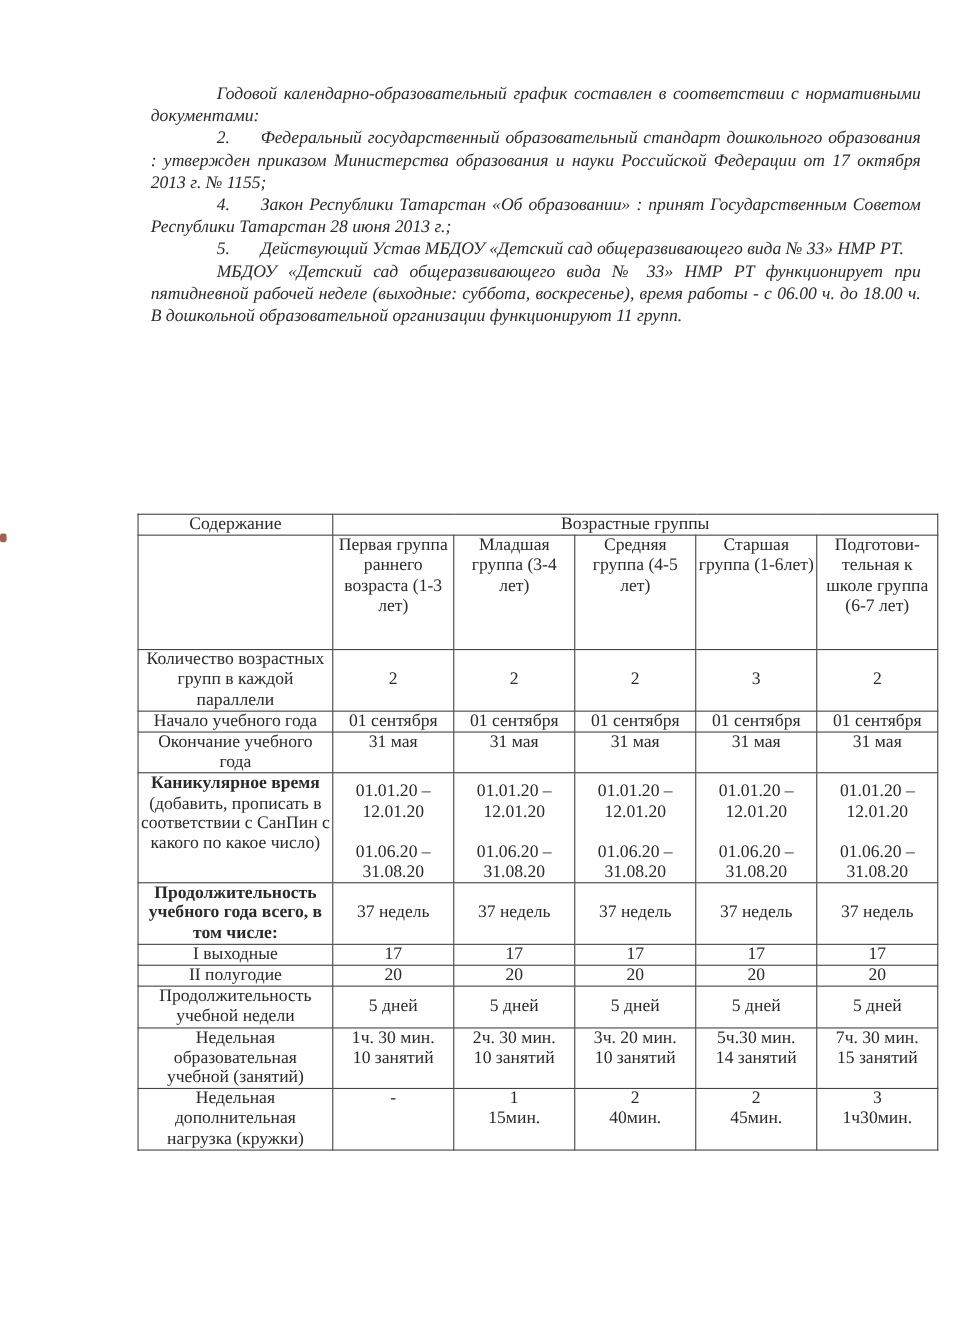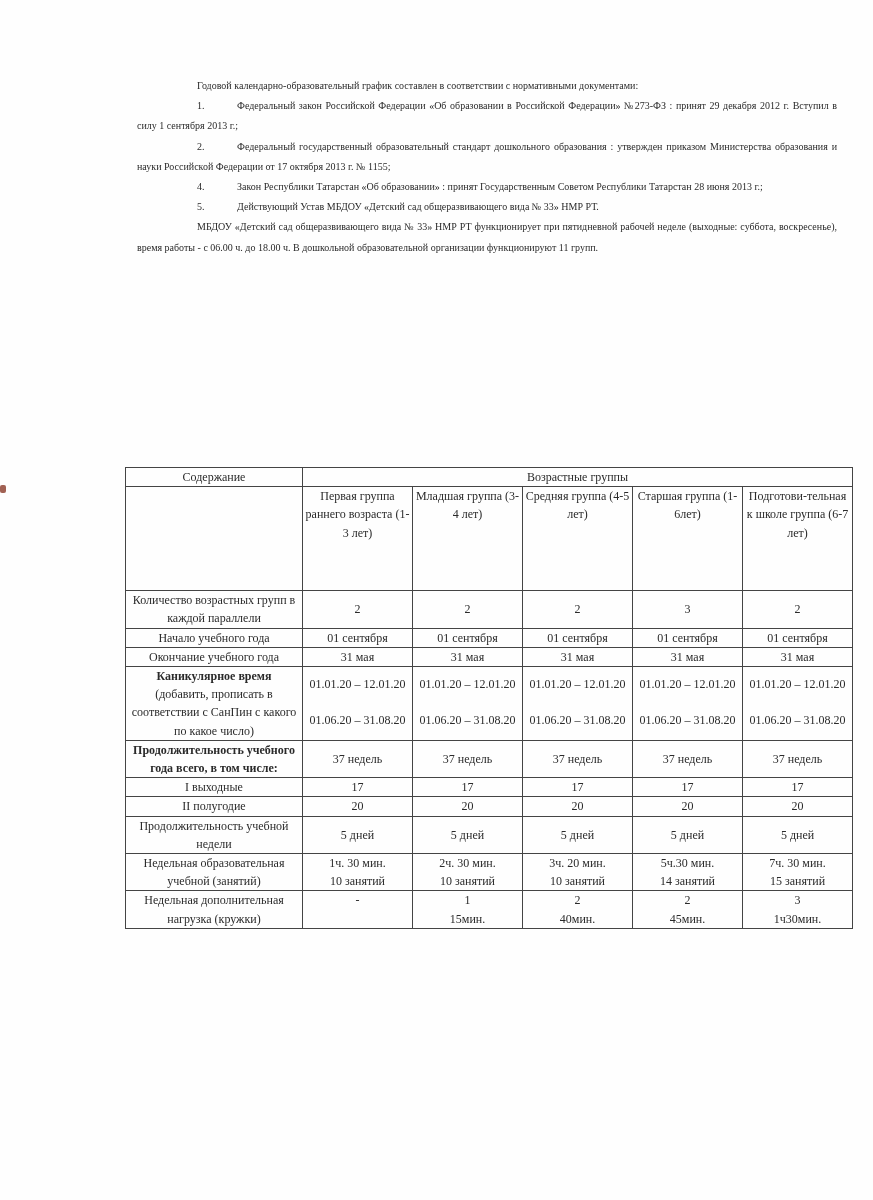--- a/index.html
+++ b/index.html
@@ -5,50 +5,49 @@
     html, body { margin: 0; padding: 0; background: #ffffff; }
     body {
       width: 873px; height: 1200px; position: relative; overflow: hidden;
       font-family: "Liberation Serif", "DejaVu Serif", serif;
       color: #2a2a2a;
     }
     .page { position: absolute; left: 0; top: 0; width: 873px; height: 1200px; background: #fefefe; }
     .scan-mark { position: absolute; left: 0; top: 485px; width: 6px; height: 8px; background: #8a3a28; border-radius: 2px; opacity: 0.8; }
     .text-block {
       position: absolute; left: 137px; top: 76px; width: 700px;
-      font-size: 10px; line-height: 20.2px; text-align: justify;
+      font-size: 16px; line-height: 20.2px; text-align: justify; font-style: italic;
     }
     .text-block p { margin: 0; }
     .indent { text-indent: 60px; }
     .num { display: inline-block; width: 40px; text-indent: 0; }
     .list-item { text-indent: 60px; }
     table.sched {
       position: absolute; left: 125px; top: 467px; width: 728px;
-      border-collapse: collapse; font-size: 12px; line-height: 18.2px;
+      border-collapse: collapse; font-size: 16px; line-height: 18.2px;
       table-layout: fixed;
     }
     table.sched td {
       border: 1px solid #444; text-align: center; vertical-align: top;
       padding: 0 2px;
     }
     table.sched td.mid { vertical-align: middle; }
     col.c0 { width: 177px; }
     col.cg { width: 110px; }
     .bold { font-weight: bold; }
     .gap { display: block; height: 18px; }
   </style>
 </head>
 <body>
 
 <div class="page">
   <div class="scan-mark"></div>
 
   <div class="text-block">
     <p class="indent">Годовой календарно-образовательный график составлен в соответствии с нормативными документами:</p>
-    <p class="list-item"><span class="num">1.</span><span>Федеральный закон Российской Федерации «Об образовании в Российской Федерации» №273-ФЗ : принят 29 декабря 2012 г. Вступил в силу 1 сентября 2013 г.;</span></p>
     <p class="list-item"><span class="num">2.</span><span>Федеральный государственный образовательный стандарт дошкольного образования : утвержден приказом Министерства образования и науки Российской Федерации от 17 октября 2013 г. № 1155;</span></p>
     <p class="list-item"><span class="num">4.</span><span>Закон Республики Татарстан «Об образовании» : принят Государственным Советом Республики Татарстан 28 июня 2013 г.;</span></p>
     <p class="list-item"><span class="num">5.</span><span>Действующий Устав МБДОУ «Детский сад общеразвивающего вида № 33» НМР РТ.</span></p>
     <p class="indent">МБДОУ «Детский сад общеразвивающего вида № 33» НМР РТ функционирует при пятидневной рабочей неделе (выходные: суббота, воскресенье), время работы - с 06.00 ч. до 18.00 ч. В дошкольной образовательной организации функционируют 11 групп.</p>
   </div>
 
   <table class="sched">
     <colgroup>
         <col class="c0">
         <col class="cg">

